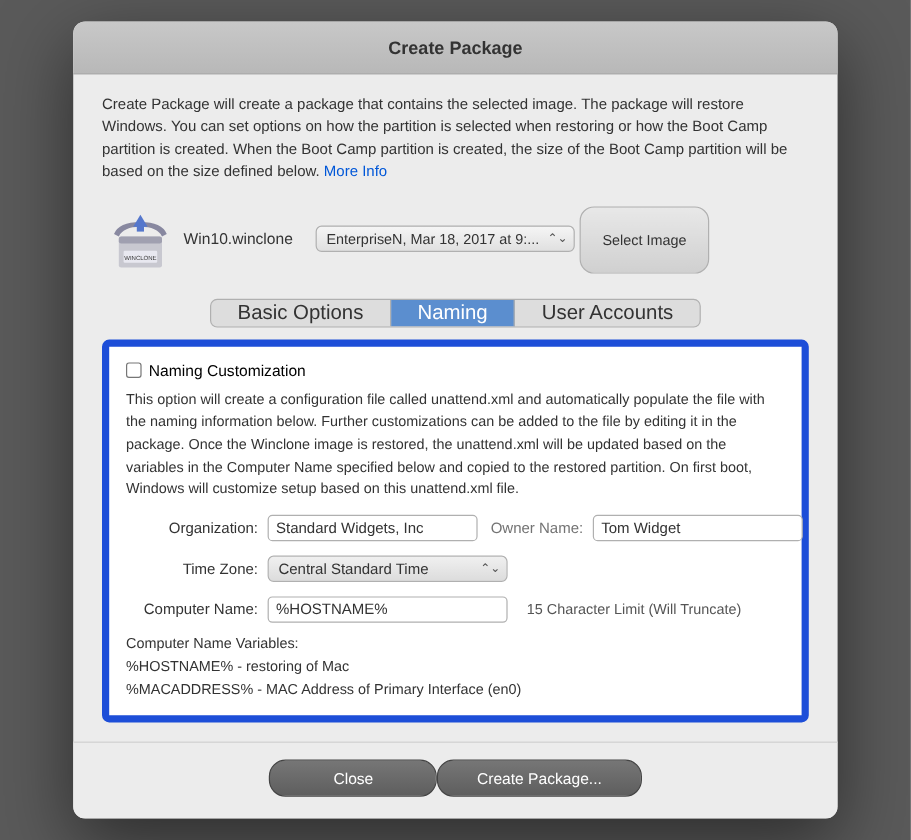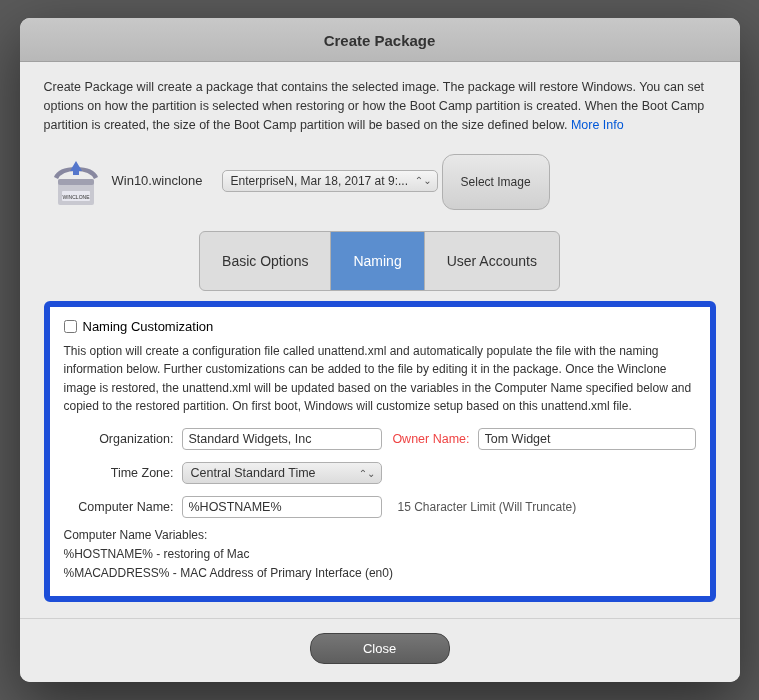--- a/index.html
+++ b/index.html
@@ -9,21 +9,21 @@
       background: #5a5a5a;
       display: flex;
       align-items: center;
       justify-content: center;
       width: 759px;
       height: 700px;
     }
     .dialog {
       background: #ececec;
       border-radius: 10px;
-      width: 720px;
+      width: 637px;
       min-height: 660px;
       box-shadow: 0 20px 60px rgba(0,0,0,0.5);
       overflow: hidden;
       display: flex;
       flex-direction: column;
     }
     .dialog-titlebar {
       background: linear-gradient(to bottom, #c8c8c8, #b8b8b8);
       padding: 14px 20px 12px;
       text-align: center;
@@ -111,22 +111,22 @@
       margin: 4px 0 0;
     }
     .tab-bar {
       display: flex;
       background: #ddd;
       border: 1px solid #b0b0b0;
       border-radius: 6px;
       overflow: hidden;
     }
     .tab {
-      padding: 21px 22px;
-      font-size: 14px;
+      padding: 1px 22px;
+      font-size: 17px;
       color: #333;
       cursor: pointer;
       background: transparent;
       border: none;
       border-right: 1px solid #b0b0b0;
     }
     .tab:last-child {
       border-right: none;
     }
     .tab.active {
@@ -171,21 +171,21 @@
       border-radius: 4px;
       padding: 3px 6px;
       font-size: 12.5px;
       background: white;
       color: #333;
       flex: 1;
       max-width: 200px;
     }
     .owner-label {
       font-size: 12.5px;
-      color: #ef4444;
+      color: #737373;
       min-width: 80px;
       text-align: right;
     }
     .owner-input {
       border: 1px solid #b0b0b0;
       border-radius: 4px;
       padding: 3px 6px;
       font-size: 12.5px;
       background: white;
       color: #333;
@@ -334,14 +334,15 @@
       <div class="variables-section">
         <div>Computer Name Variables:</div>
         <div>%HOSTNAME% - restoring of Mac</div>
         <div>%MACADDRESS% - MAC Address of Primary Interface (en0)</div>
       </div>
     </div>
   </div>
 
   <div class="dialog-footer">
     <button class="footer-btn">Close</button>
+    <button class="footer-btn">Create Package...</button>
   </div>
 </div>
 
 </body></html>

